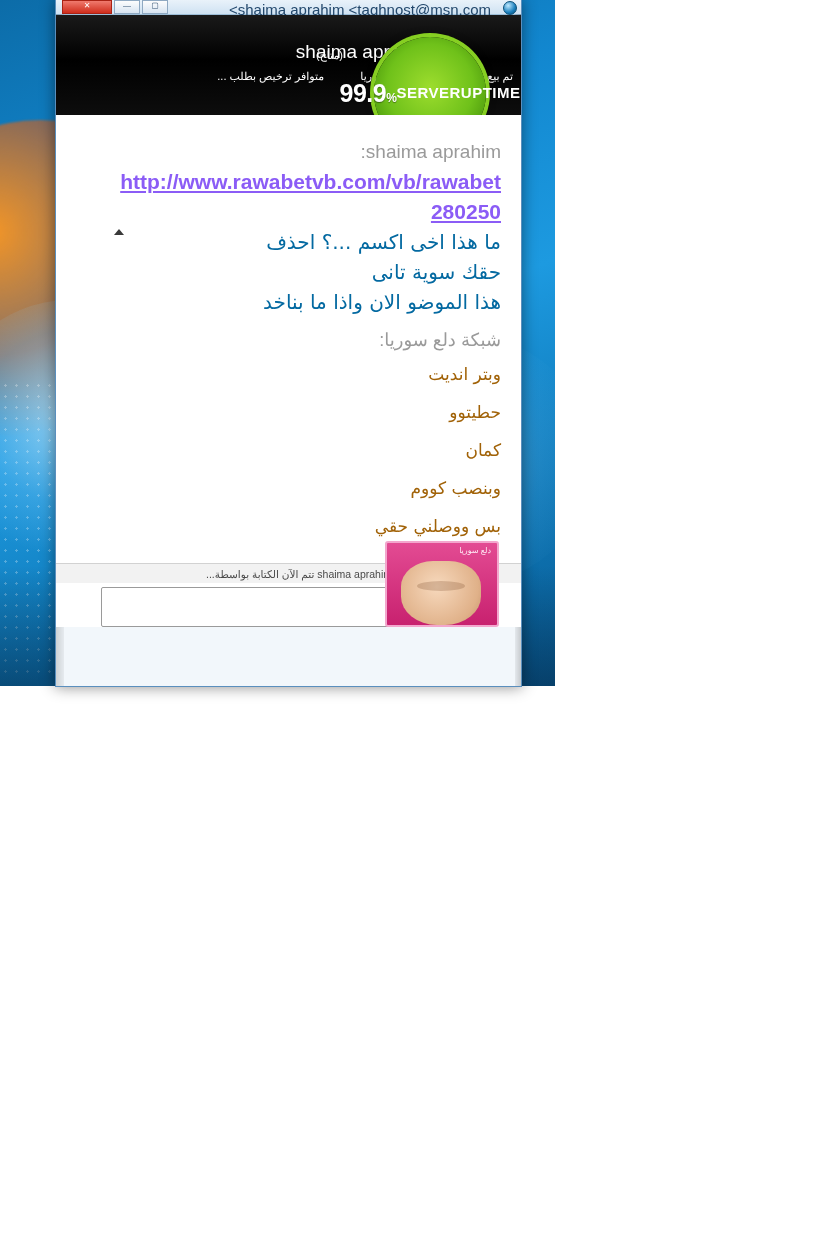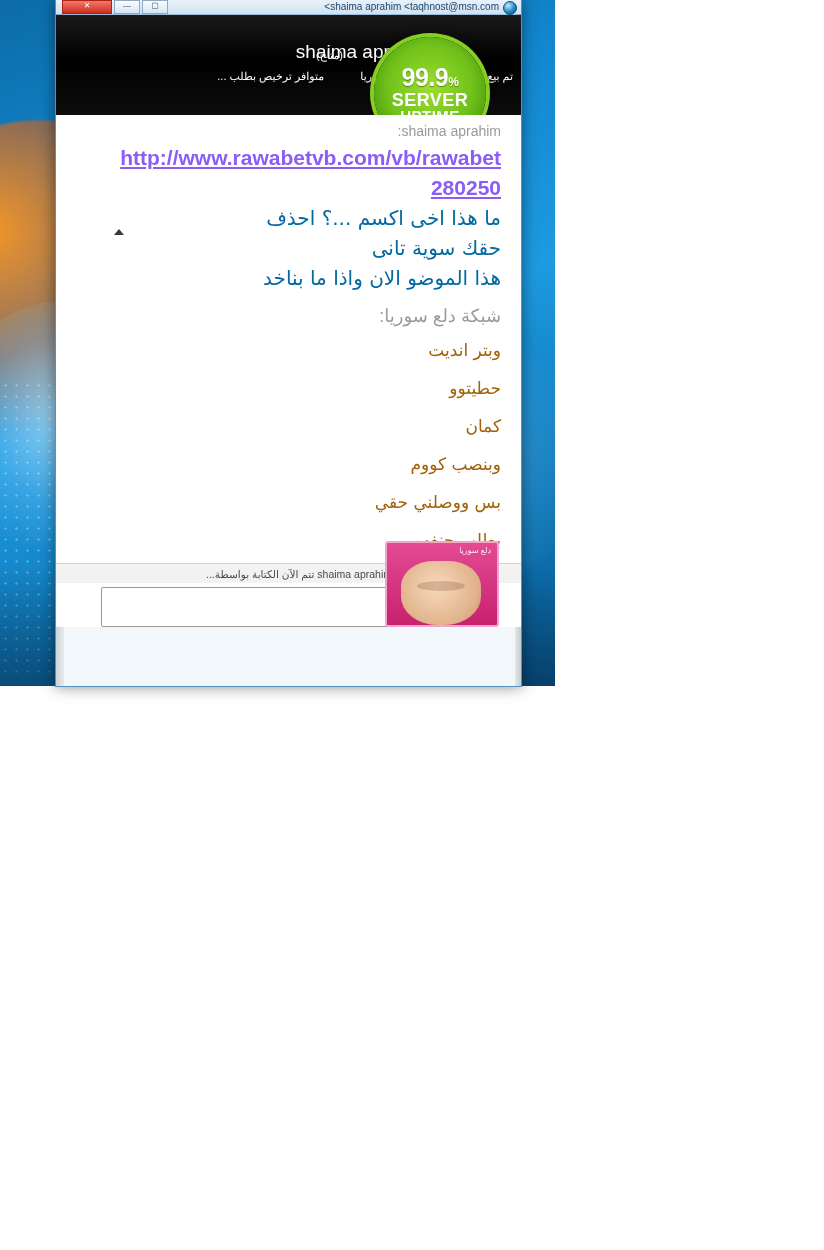--- a/index.html
+++ b/index.html
@@ -99,23 +99,23 @@
     color: #2d4d6e;
   }
   .titlebar .win-btn.close {
     background: linear-gradient(to bottom, #f07a6e, #cf2d1c);
     border-color: #a92214;
     color: #fff;
     width: 48px;
   }
   .titlebar .contact-id {
     position: absolute;
-    right: 22px;
+    right: 30px;
     top: 1px;
-    font-size: 10px;
+    font-size: 15px;
     color: #23486c;
     white-space: nowrap;
   }
   .titlebar .msn-icon {
     position: absolute;
     right: 4px; top: 1px;
     width: 12px; height: 12px;
     border-radius: 50%;
     background: radial-gradient(circle at 35% 30%, #bfe9ff, #1a7fbc 60%, #0b4f78);
     border: 1px solid #0a4f78;
@@ -166,21 +166,21 @@
     position: absolute;
     left: 318px;
     top: 22px;
     width: 112px;
     height: 112px;
     border-radius: 50%;
     background:
       radial-gradient(circle at 50% 45%, #9ddd2e 0%, #6fc11a 52%, #4d9a0d 78%, #3c7d08 100%);
     box-shadow: 0 0 0 4px #86cf22, 0 0 10px rgba(0,0,0,0.6);
     display: flex;
-    flex-direction: column;
+    flex-direction: row;
     align-items: center;
     justify-content: center;
     color: #fff;
     text-align: center;
     font-weight: bold;
   }
   .uptime-badge::before {
     content: "";
     position: absolute;
     inset: -6px;
@@ -188,21 +188,21 @@
     background: repeating-conic-gradient(#7cc91e 0deg 7deg, #5ca812 7deg 14deg);
     z-index: -1;
   }
   .uptime-badge .pct {
     font-size: 25px;
     letter-spacing: -0.5px;
     text-shadow: 0 1px 1px rgba(0,0,0,0.4);
   }
   .uptime-badge .pct small { font-size: 12px; }
   .uptime-badge .l1 {
-    font-size: 18px;
+    font-size: 15px;
     letter-spacing: 0.5px;
     line-height: 16px;
   }
   .uptime-badge .l2 {
     font-size: 15px;
     letter-spacing: 0.5px;
     line-height: 16px;
   }
 
   
@@ -216,25 +216,25 @@
     position: absolute;
     left: 56px;
     top: 0;
     right: 14px;
     bottom: 0;
     padding: 8px 6px 0 6px;
     direction: rtl;
     text-align: right;
   }
   .sender-line {
-    font-size: 14px;
+    font-size: 19px;
     color: #9a9a9a;
     direction: ltr;
     text-align: right;
-    margin: 0 0 4px 0;
+    margin: 18px 0 4px 0;
   }
   .link-msg {
     font-size: 21px;
     font-weight: bold;
     color: #8b5cf6;
     text-decoration: underline;
     direction: ltr;
     text-align: right;
     line-height: 30px;
     word-break: break-all;

